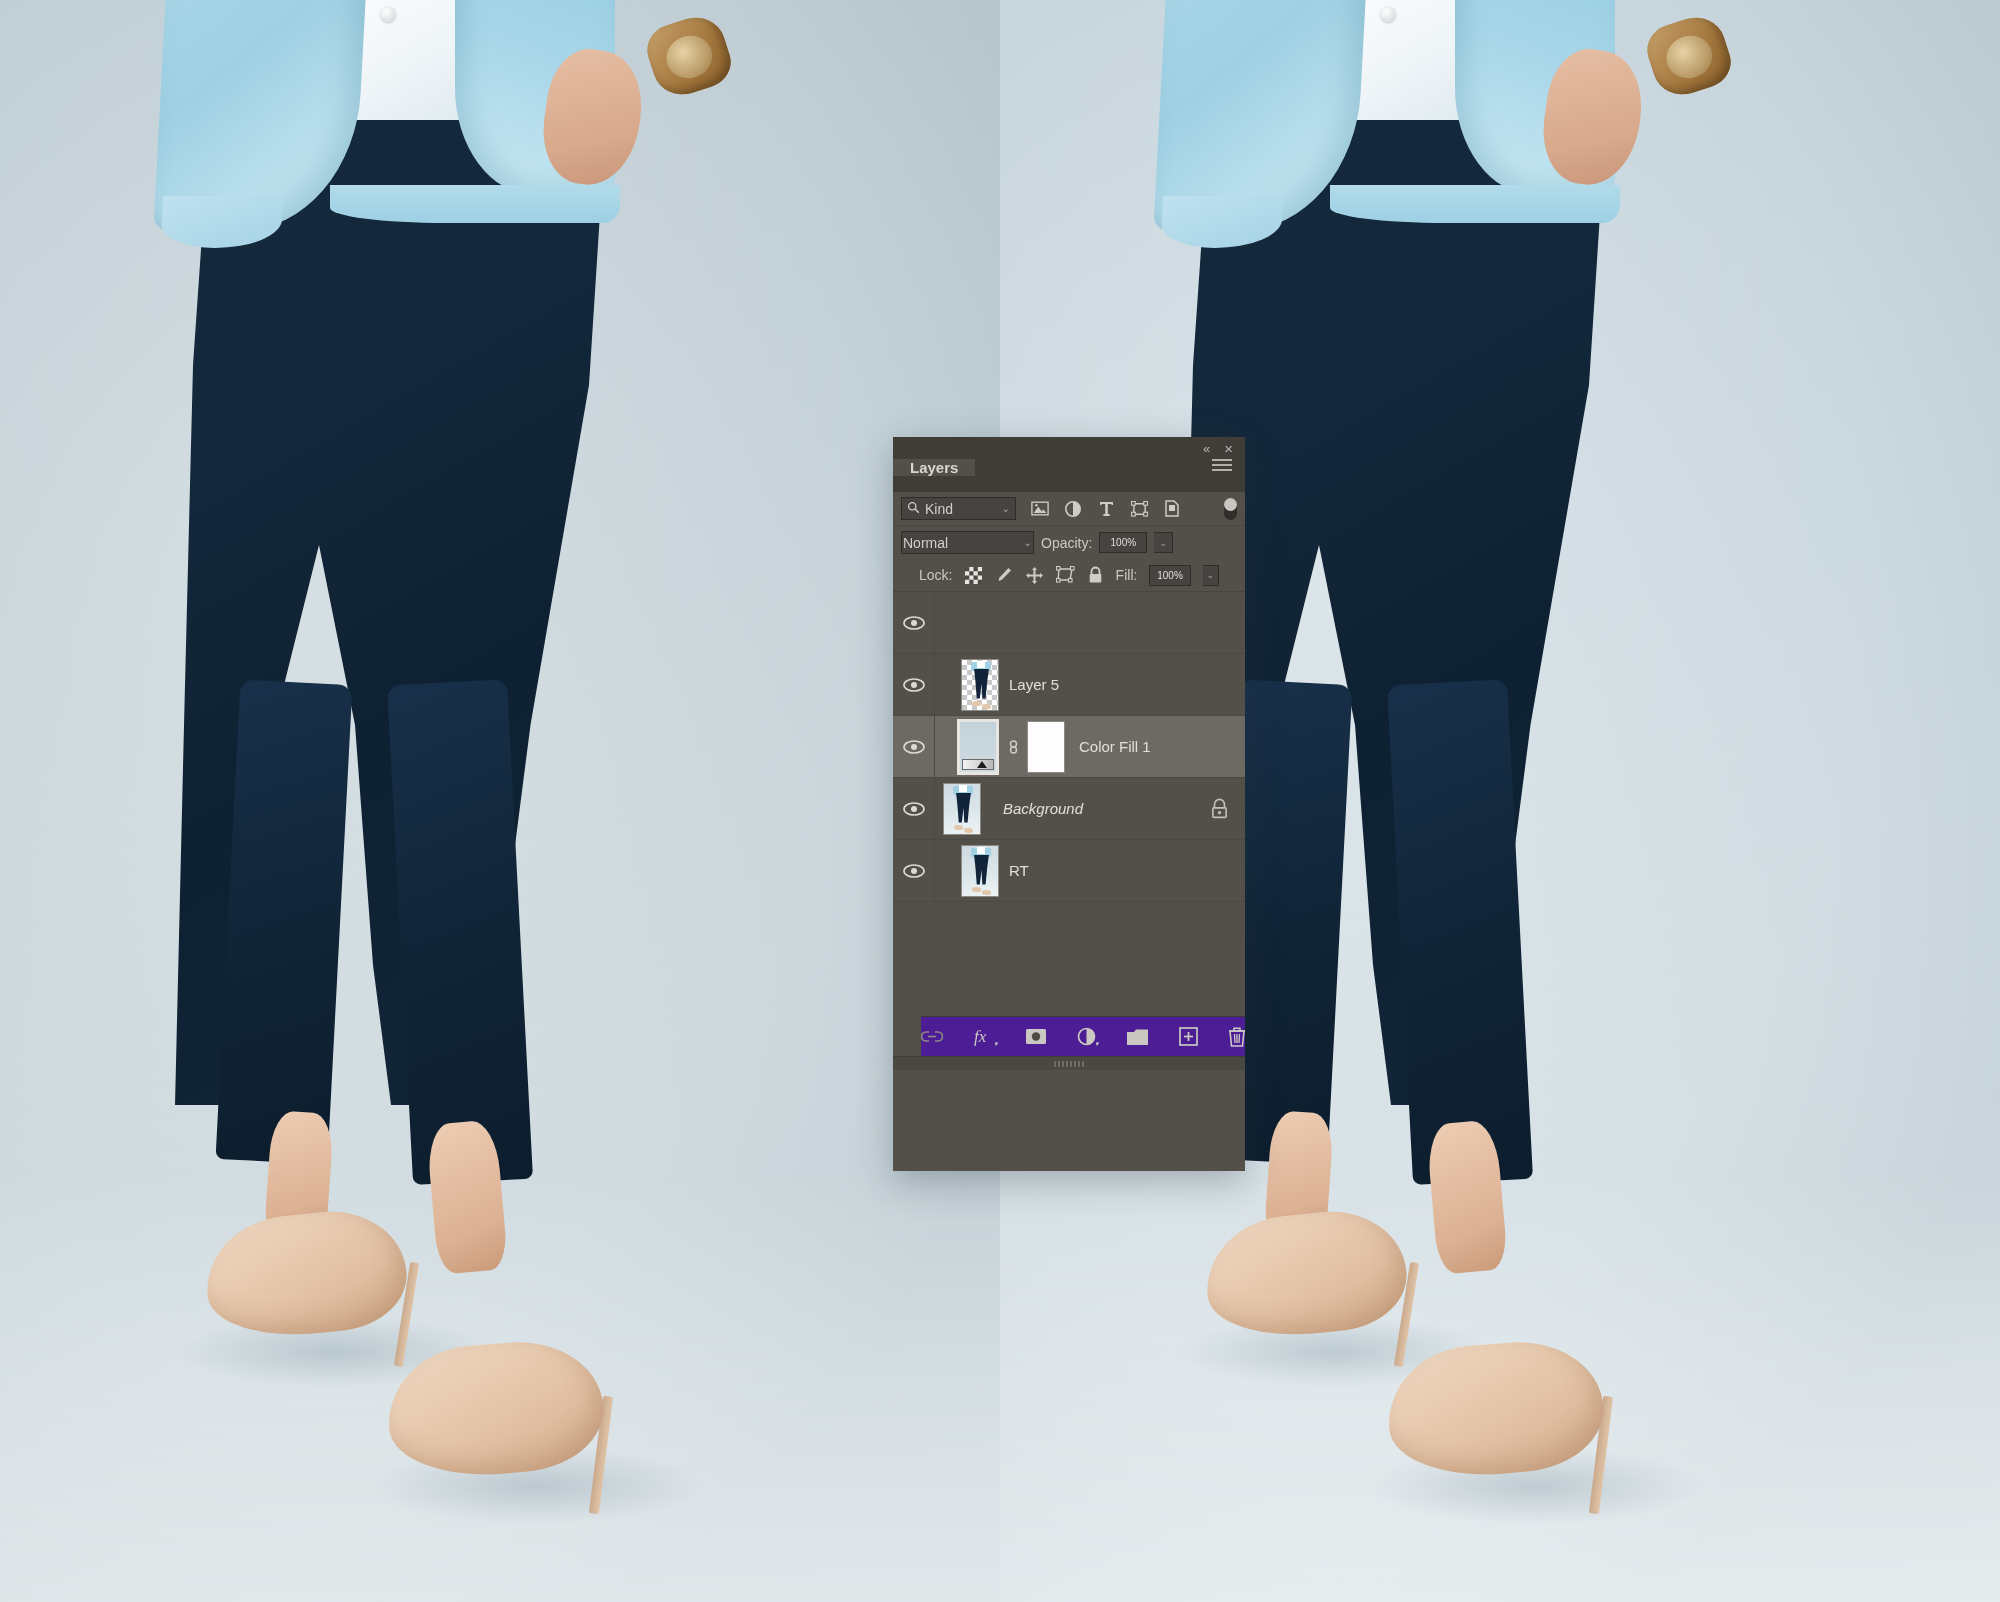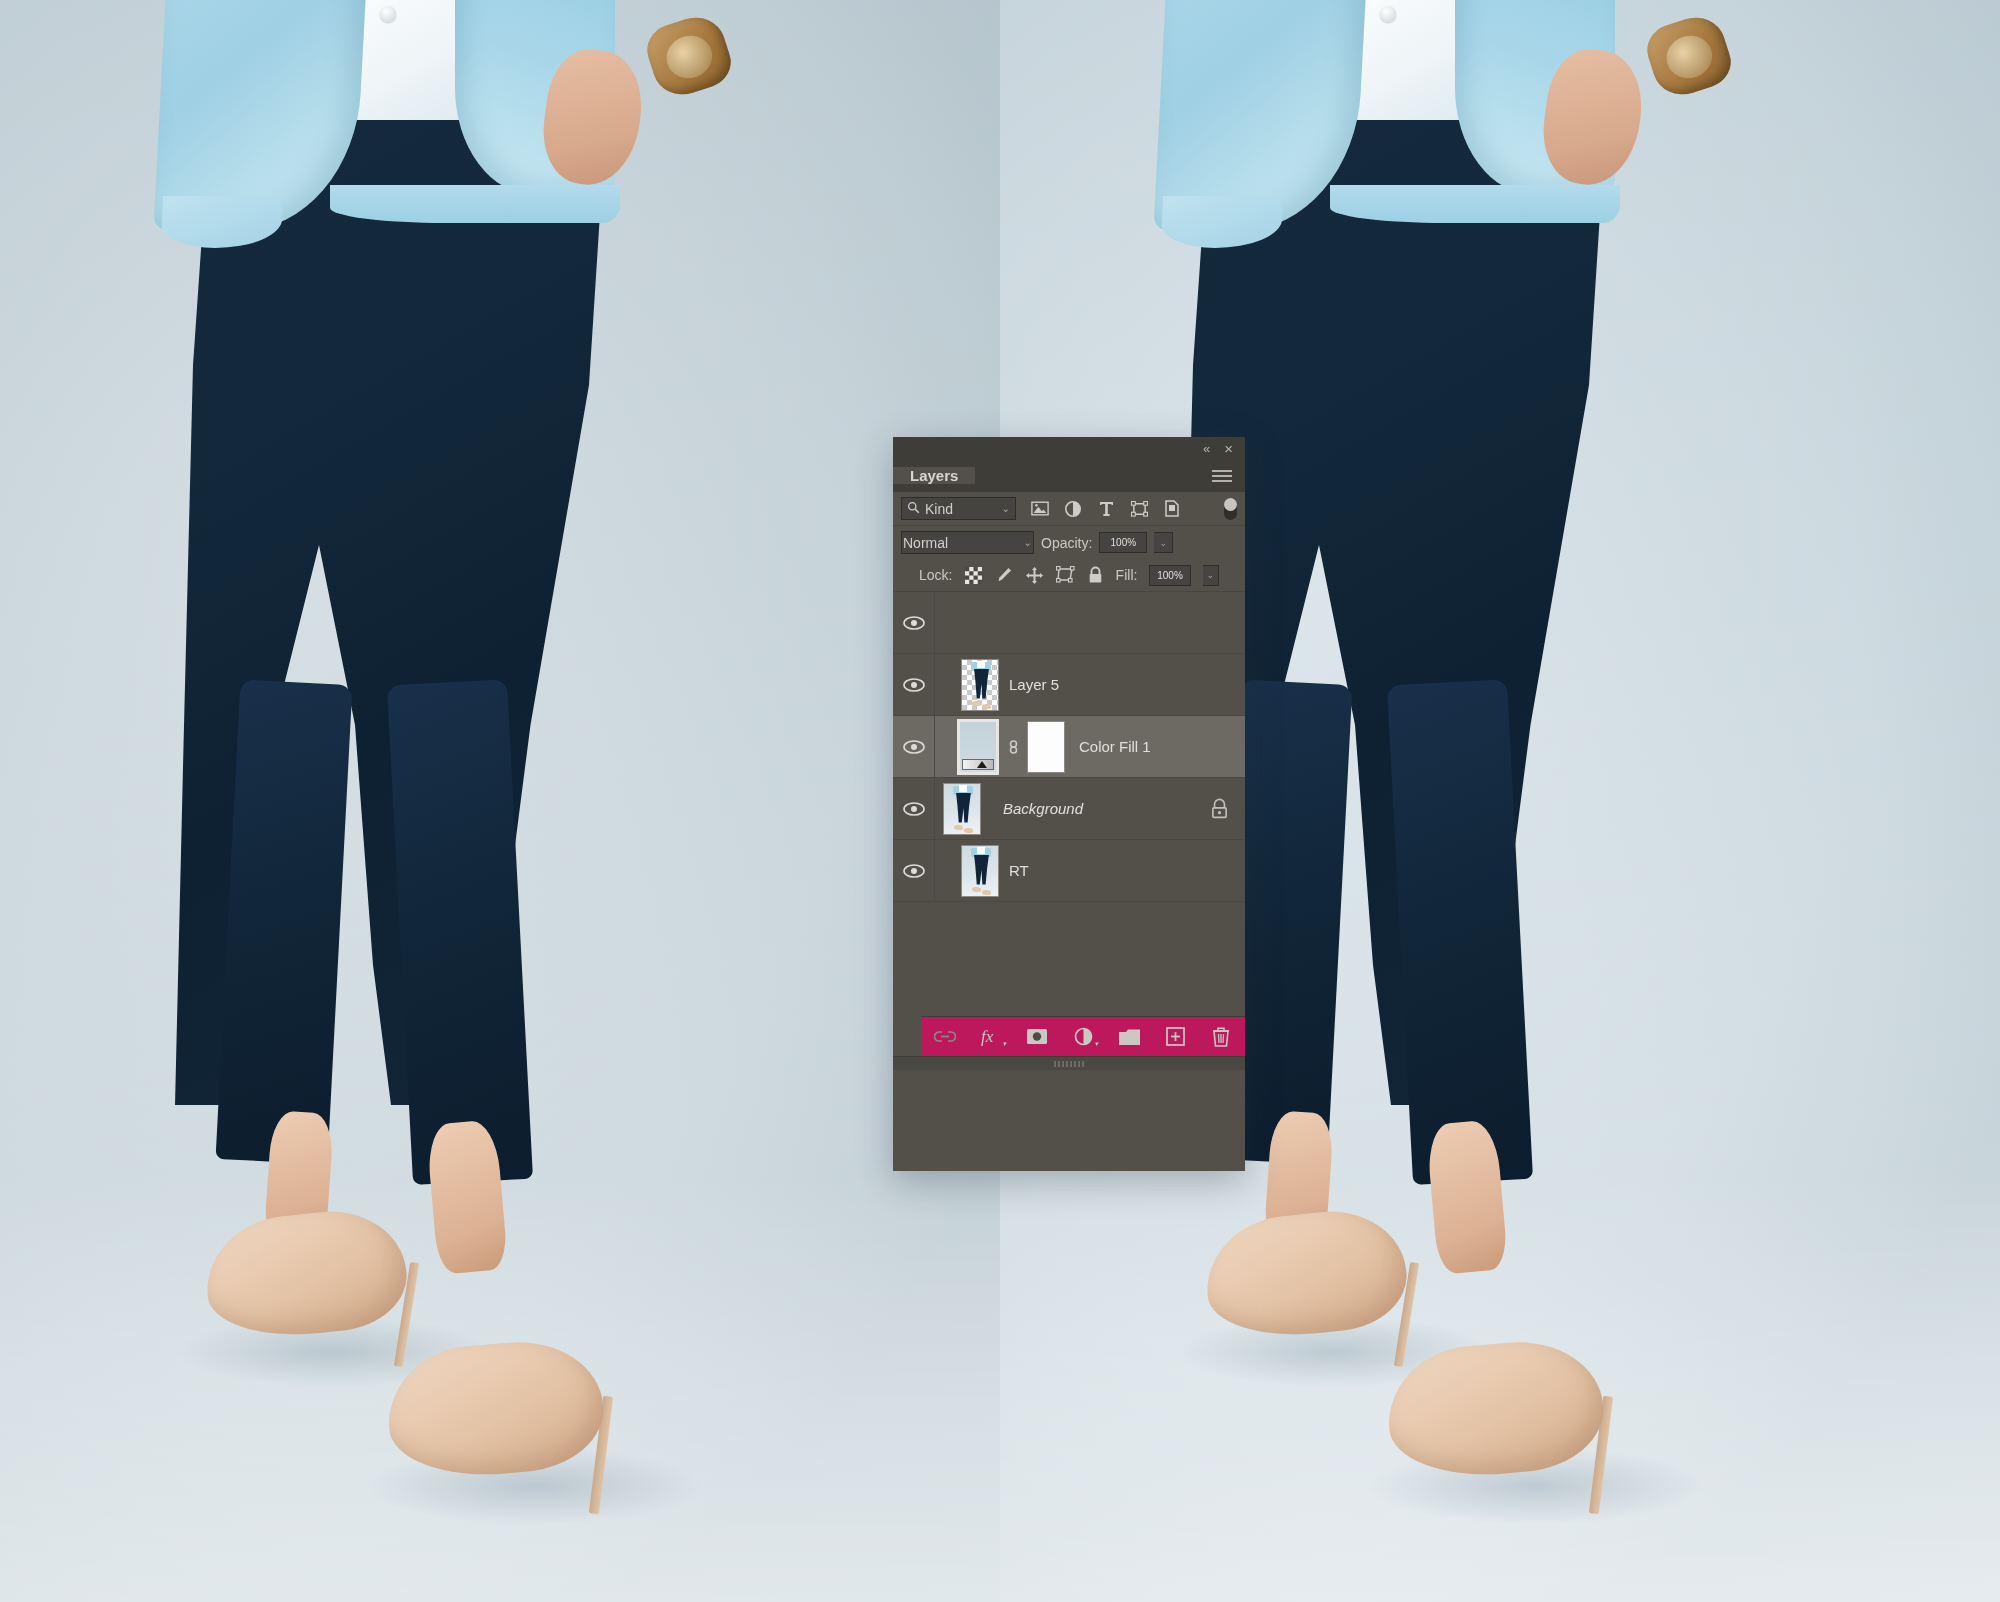--- a/index.html
+++ b/index.html
@@ -135,21 +135,21 @@
     font-size:15px; color:#d6d3ce;
     user-select:none;
   }
   .ps-titlebar {
     height:22px; background:#3f3d38; position:relative;
     display:flex; align-items:center; justify-content:flex-end; gap:14px; padding-right:12px;
   }
   .tb-btn { color:#b8b5b0; font-size:13px; line-height:1; cursor:pointer; }
   .tb-btn.close { font-size:15px; }
 
-  .ps-tabs { height:33px; background:#3f3d38; display:flex; align-items:center; position:relative; }
+  .ps-tabs { height:33px; background:#3f3d38; display:flex; align-items:flex-start; position:relative; }
   .ps-tab {
     background:#535049; padding:0 17px; display:flex; align-items:center;
     font-size:15px; font-weight:bold; color:#d9d6d1;
   }
   .ps-menu-btn {
     margin-left:auto; display:flex; flex-direction:column; justify-content:center; gap:3px;
     padding:0 13px; cursor:pointer;
   }
   .ps-menu-btn i { display:block; width:20px; height:2px; background:#b4b1ac; }
 
@@ -239,22 +239,22 @@
     content:""; position:absolute; left:47%; top:1px;
     border-left:5px solid transparent; border-right:5px solid transparent; border-bottom:7px solid #1c1c1c;
   }
   .link-ico { width:16px; color:#c9c6c1; display:flex; align-items:center; justify-content:center; flex:none; }
   .mask-thumb { width:38px; height:52px; border:1px solid #8d8a85; background:#fdfdfd; flex:none; }
   .layer-name { font-size:15px; color:#e2dfda; white-space:nowrap; }
   .layer-name.italic { font-style:italic; }
   .row-lock { margin-left:auto; margin-right:16px; color:#c2bfba; display:flex; align-items:center; }
 
   .ps-footer {
-    height:40px; background:#be185d; border-top:1px solid #3f3d38;
-    display:flex; align-items:center; justify-content:center; gap:22px;margin-left:28px;
+    height:40px; background:#4c1d95; border-top:1px solid #3f3d38;
+    display:flex; align-items:center; justify-content:center; gap:30px;margin-left:28px;
   }
   .foot-btn { width:24px; height:24px; display:flex; align-items:center; justify-content:center; color:#cbc8c3; cursor:pointer; position:relative; }
   .foot-btn.disabled { color:#8d8a85; }
   .mini-caret { position:absolute; right:-3px; bottom:1px; font-size:7px; color:#cbc8c3; }
   .ps-grip {
     height:14px; background:#4a4842; border-top:1px solid #3f3d38;
     display:flex; align-items:center; justify-content:center; gap:2px;
   }
   .ps-grip i { width:2px; height:6px; background:#6e6b65; display:block; }
 </style>

